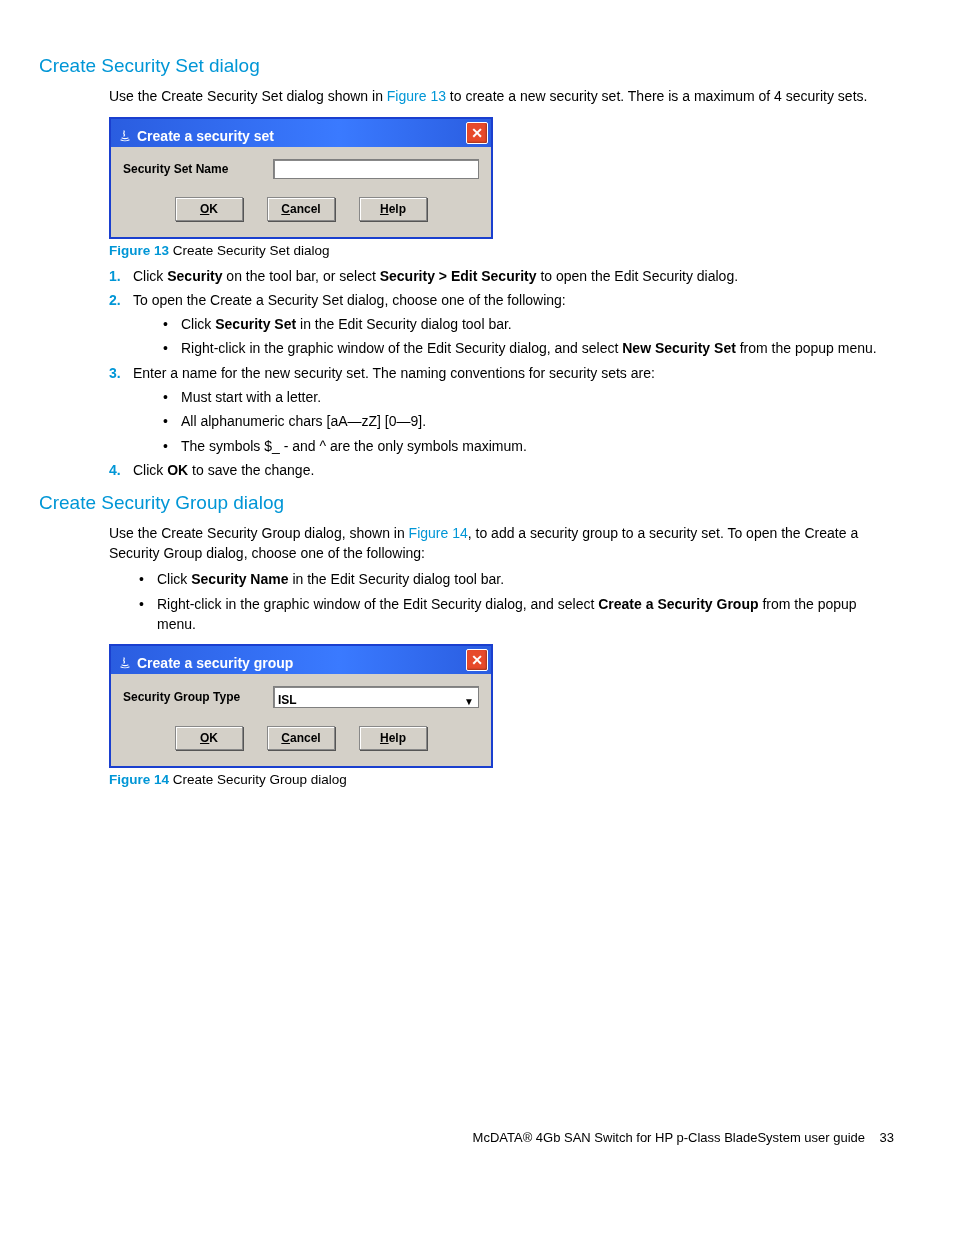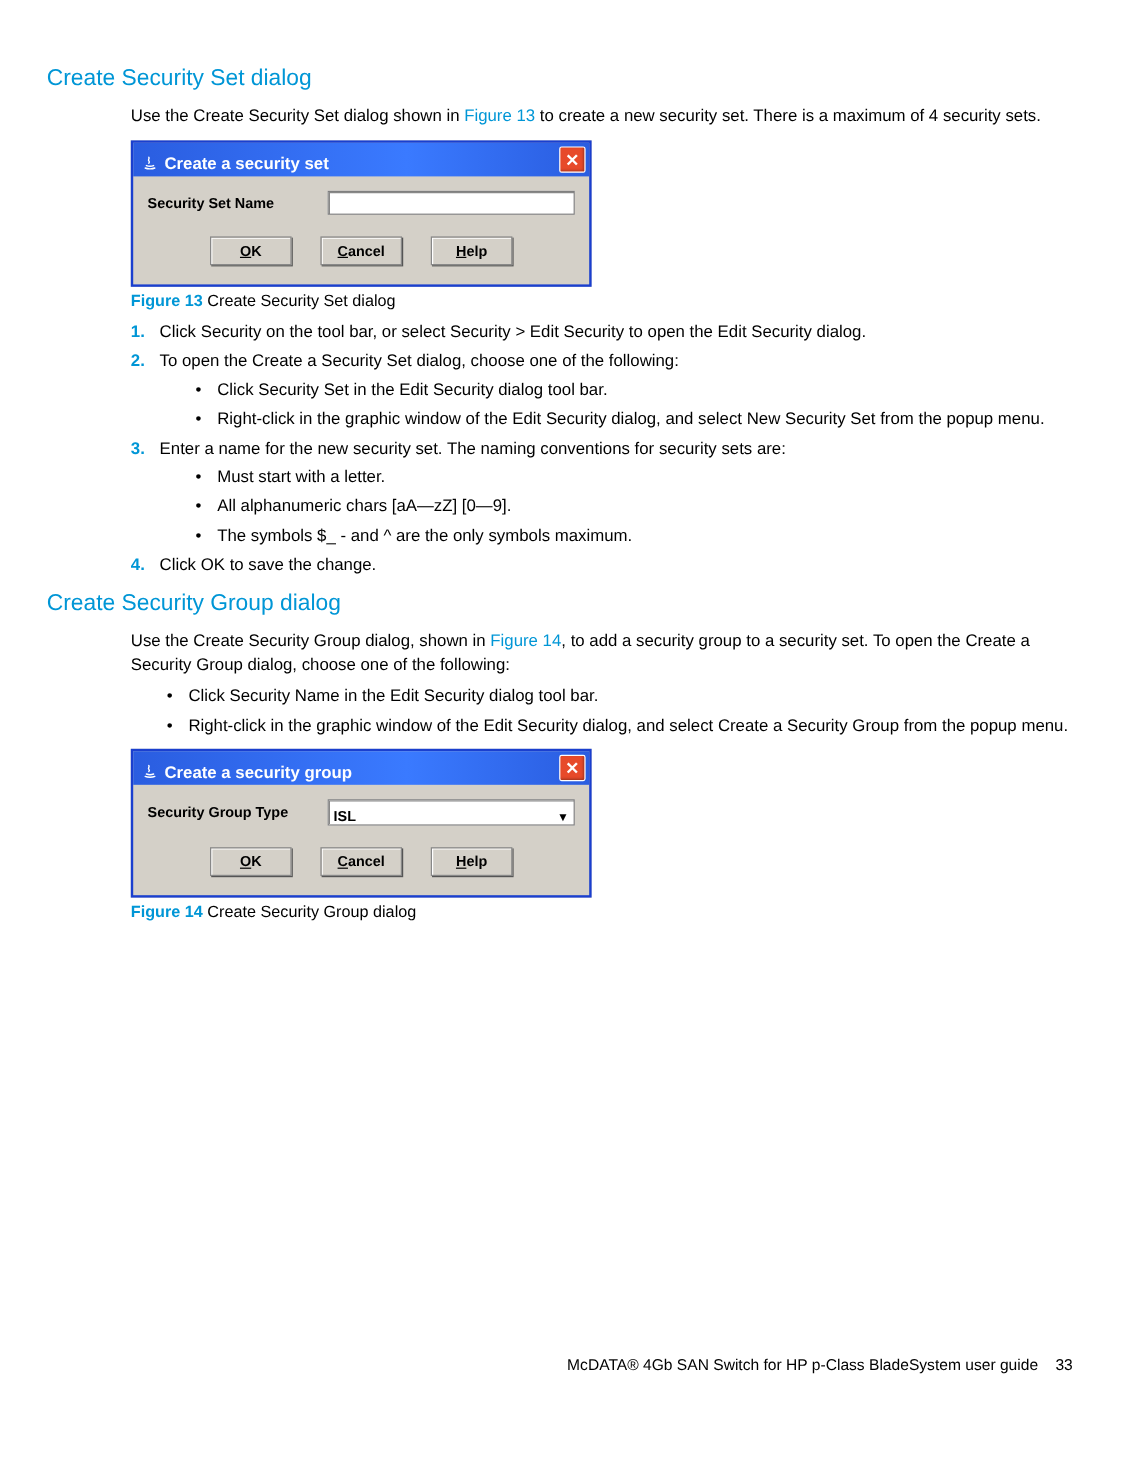--- a/index.html
+++ b/index.html
@@ -68,21 +68,21 @@
     position: relative;
     padding-left: 18px;
     margin: 4px 0;
     line-height: 1.45;
   }
   ul.bullets > li::before {
     content: "•";
     position: absolute;
     left: 0;
   }
-  b { font-weight: normal; }
+  b { font-weight: bold; }
 
   
   .dialog {
     background: #d4d0c8;
     border: 2px solid #1a3fcf;
     width: 380px;
     margin: 10px 0 4px 0;
     font-family: Tahoma, Arial, sans-serif;
   }
   .titlebar {

